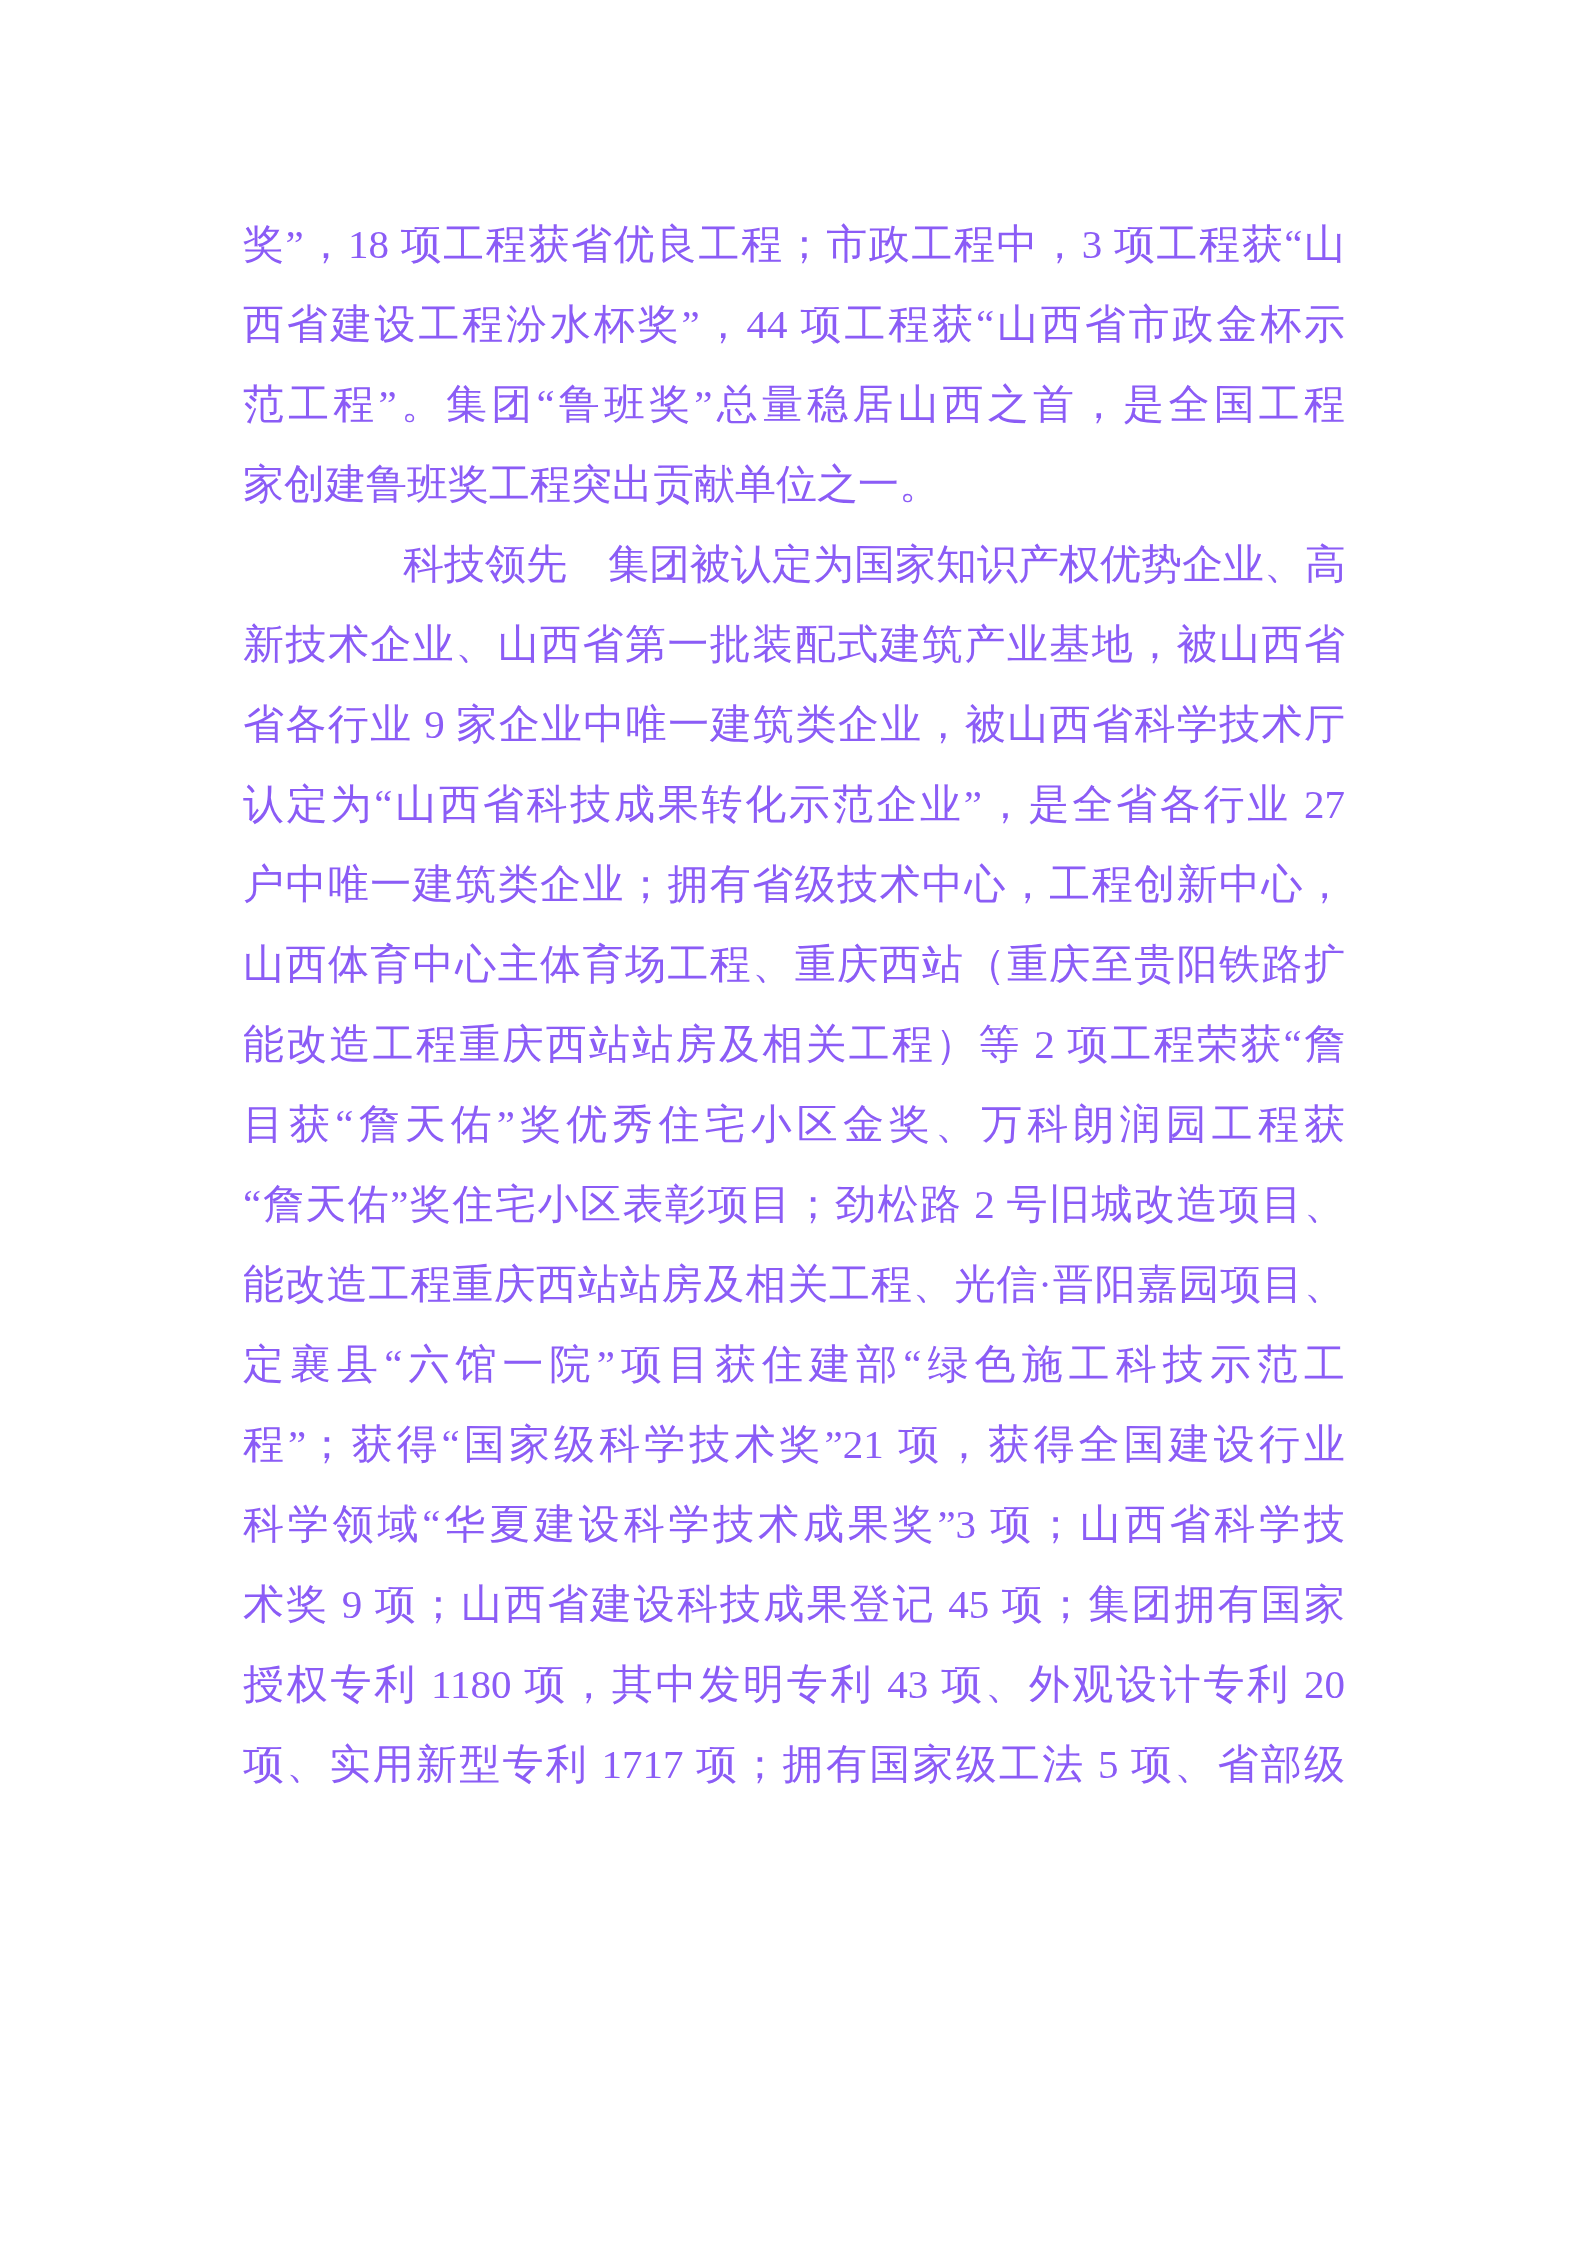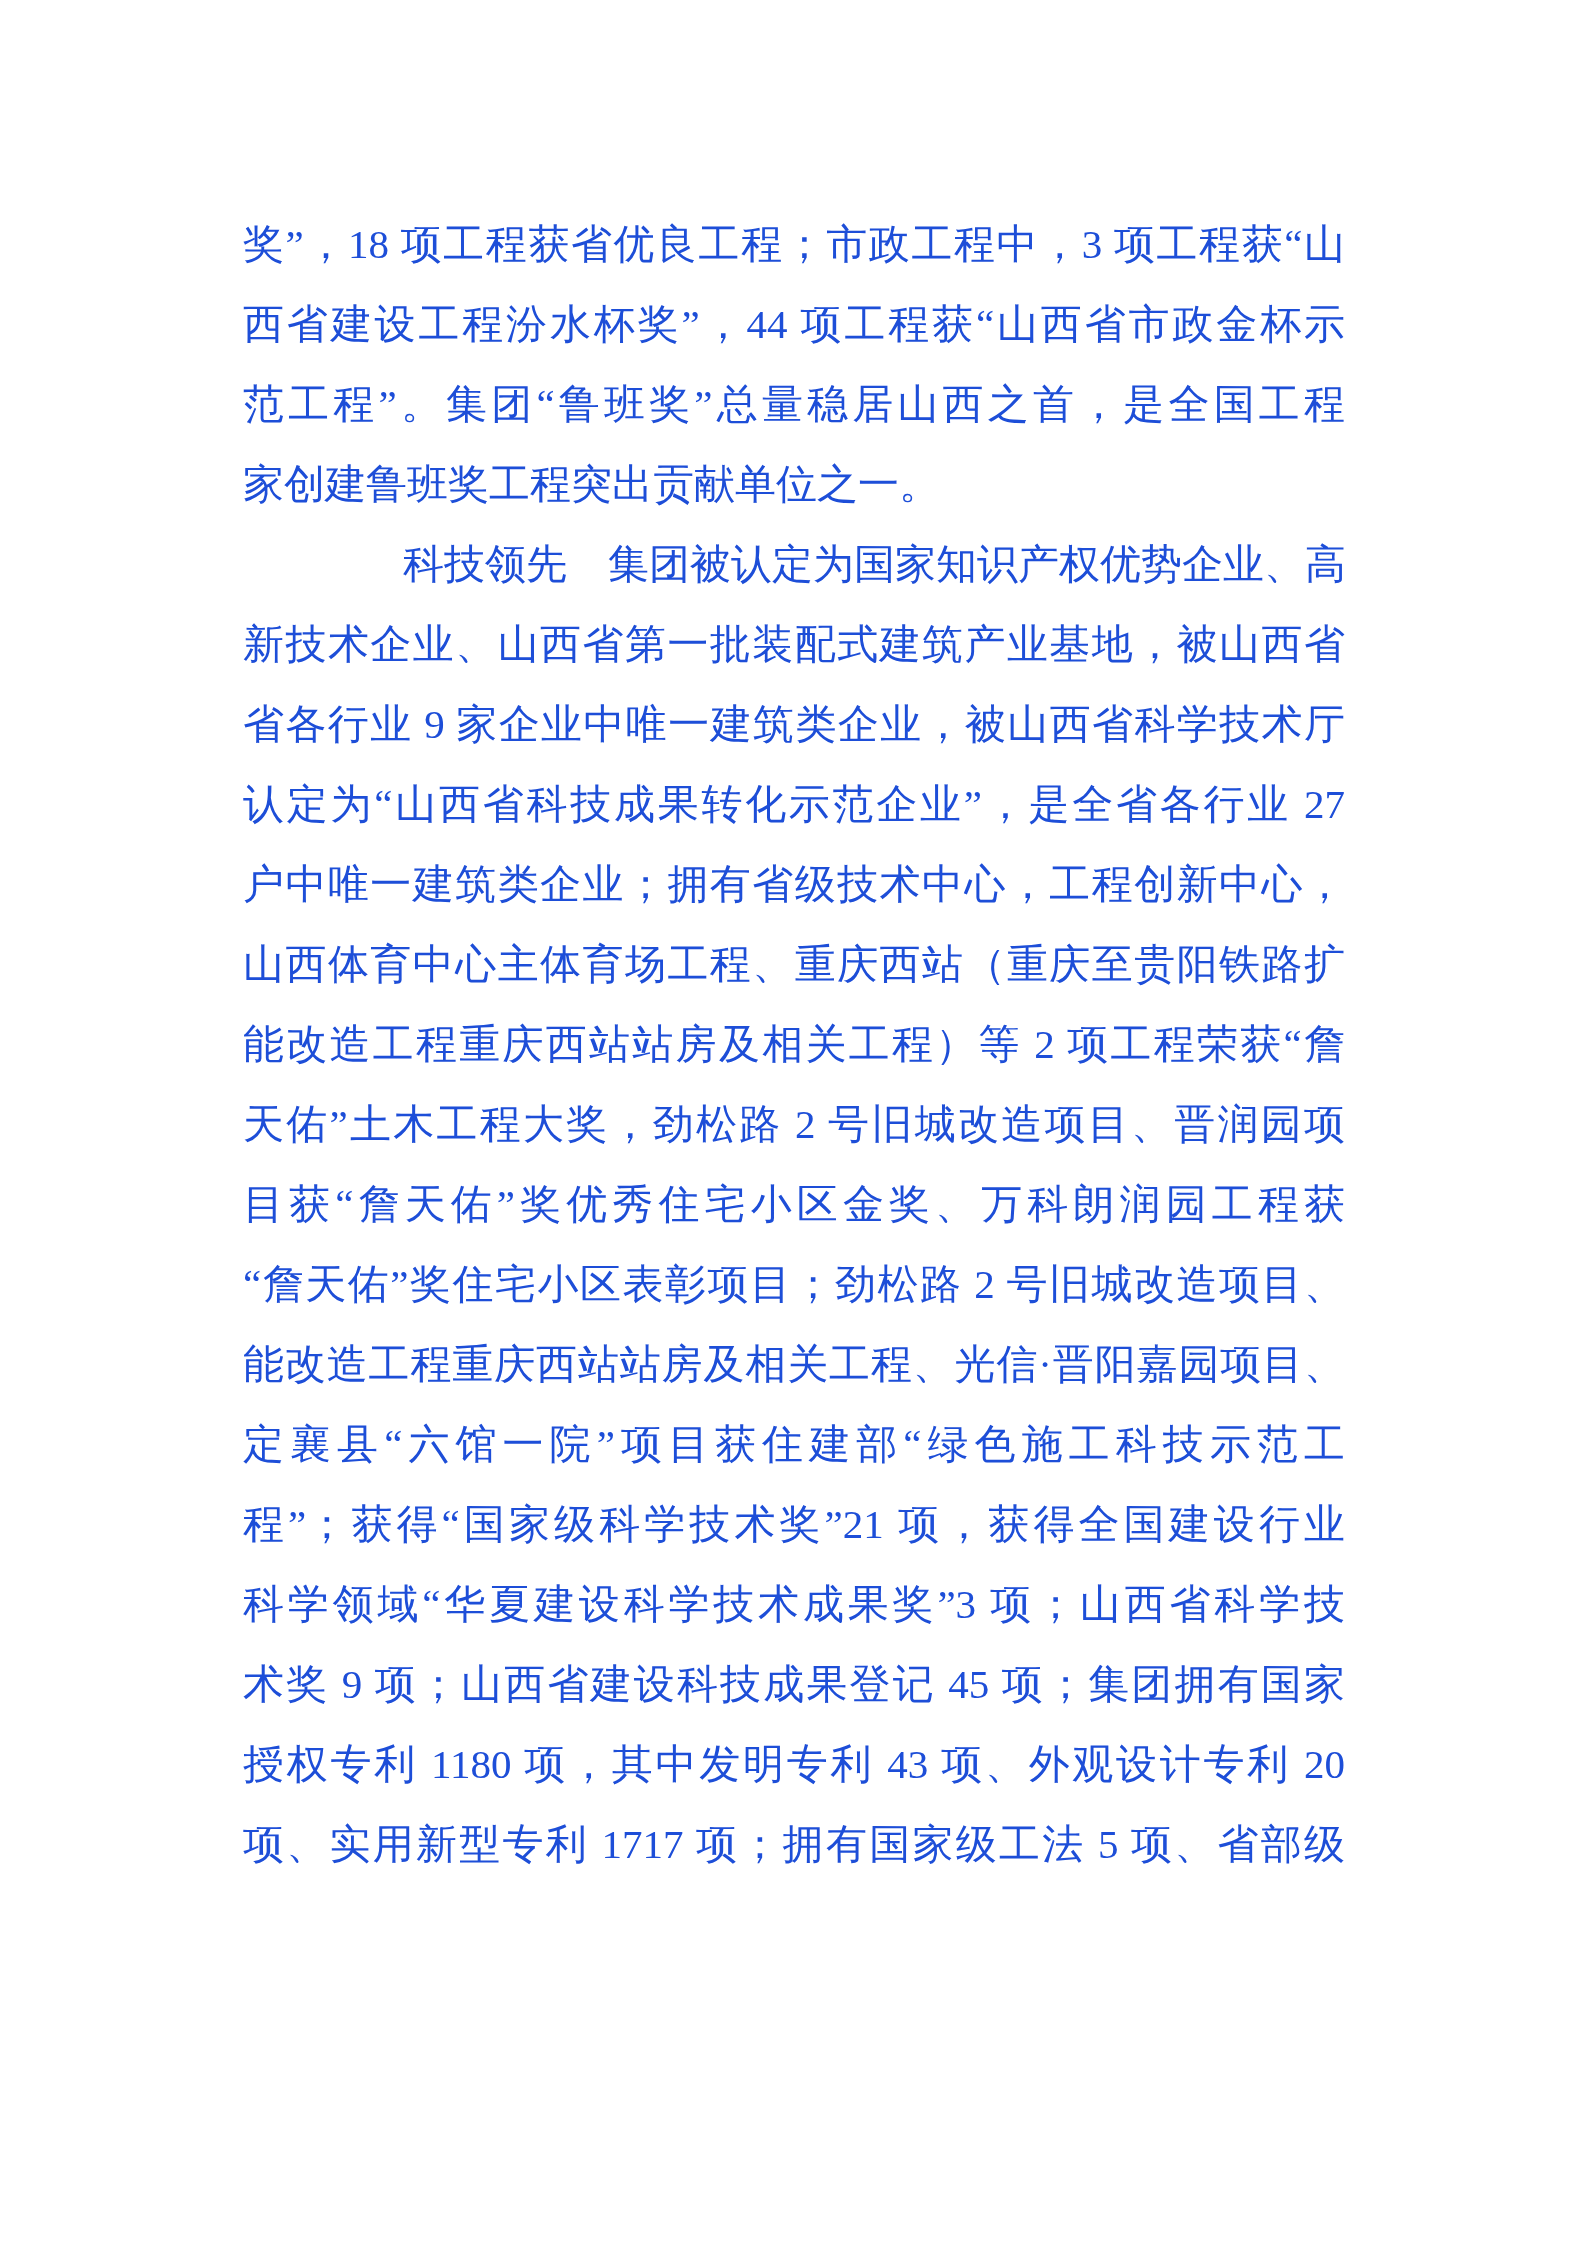--- a/index.html
+++ b/index.html
@@ -17,21 +17,21 @@
   .page {
     position: absolute;
     inset: 0;
     background: #ffffff;
   }
   .text-block {
     position: absolute;
     left: 243px;
     top: 204px;
     width: 1102px;
-    color: #1d4ed8;
+    color: #8b5cf6;
     font-size: 41px;
     line-height: 80px;
     font-weight: 400;
     letter-spacing: 0;
   }
   .line {
     text-align: justify;
     text-align-last: justify;
     text-justify: inter-character;
     white-space: nowrap;
@@ -54,21 +54,20 @@
       <div class="line">西省建设工程汾水杯奖”，44 项工程获“山西省市政金杯示</div>
       <div class="line">范工程”。集团“鲁班奖”总量稳居山西之首，是全国工程</div>
       <div class="line para-end">家创建鲁班奖工程突出贡献单位之一。</div>
       <div class="line indent">科技领先　集团被认定为国家知识产权优势企业、高</div>
       <div class="line">新技术企业、山西省第一批装配式建筑产业基地，被山西省</div>
       <div class="line">省各行业 9 家企业中唯一建筑类企业，被山西省科学技术厅</div>
       <div class="line">认定为“山西省科技成果转化示范企业”，是全省各行业 27</div>
       <div class="line">户中唯一建筑类企业；拥有省级技术中心，工程创新中心，</div>
       <div class="line">山西体育中心主体育场工程、重庆西站（重庆至贵阳铁路扩</div>
       <div class="line">能改造工程重庆西站站房及相关工程）等 2 项工程荣获“詹</div>
-      <div class="line">天佑”土木工程大奖，劲松路 2 号旧城改造项目、晋润园项</div>
       <div class="line">目获“詹天佑”奖优秀住宅小区金奖、万科朗润园工程获</div>
       <div class="line">“詹天佑”奖住宅小区表彰项目；劲松路 2 号旧城改造项目、</div>
       <div class="line">能改造工程重庆西站站房及相关工程、光信·晋阳嘉园项目、</div>
       <div class="line">定襄县“六馆一院”项目获住建部“绿色施工科技示范工</div>
       <div class="line">程”；获得“国家级科学技术奖”21 项，获得全国建设行业</div>
       <div class="line">科学领域“华夏建设科学技术成果奖”3 项；山西省科学技</div>
       <div class="line">术奖 9 项；山西省建设科技成果登记 45 项；集团拥有国家</div>
       <div class="line">授权专利 1180 项，其中发明专利 43 项、外观设计专利 20</div>
       <div class="line">项、实用新型专利 1717 项；拥有国家级工法 5 项、省部级</div>
     </div>

